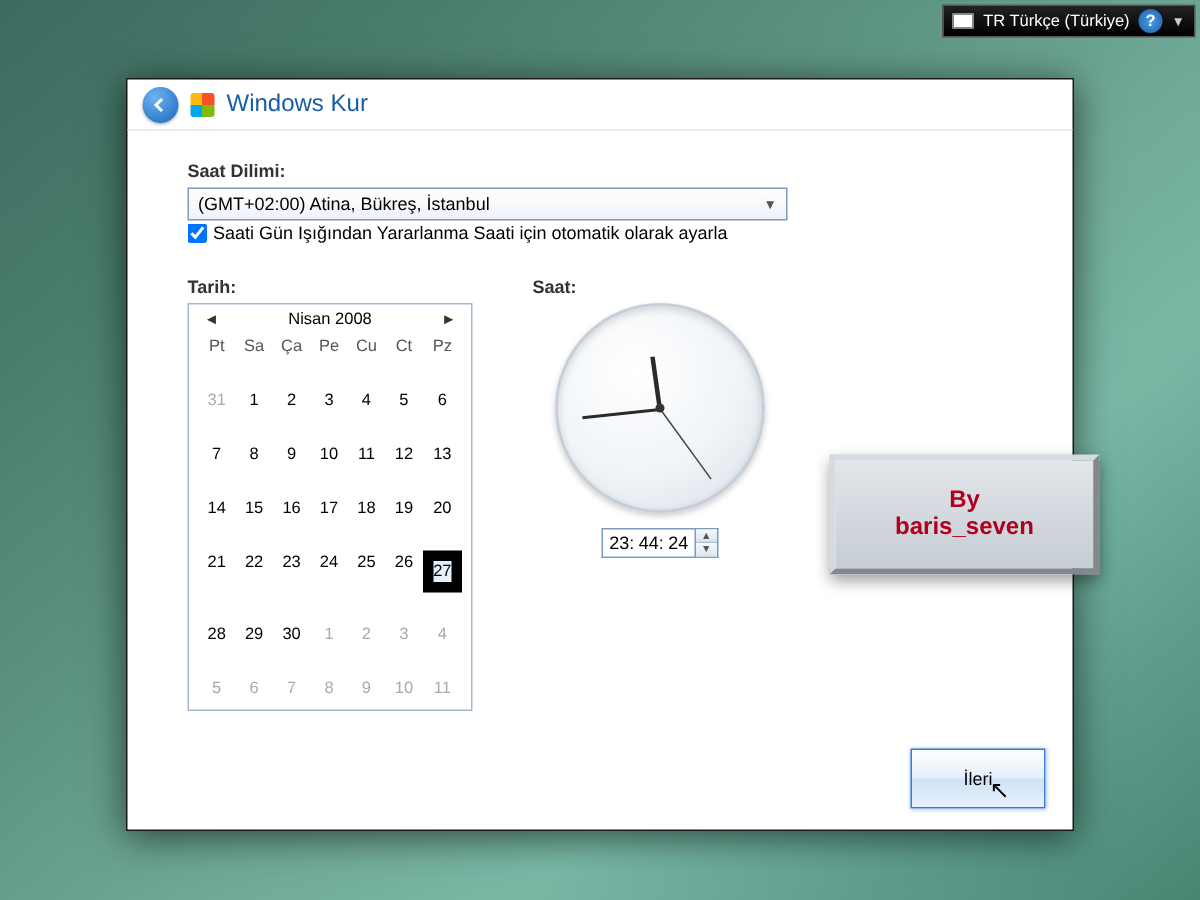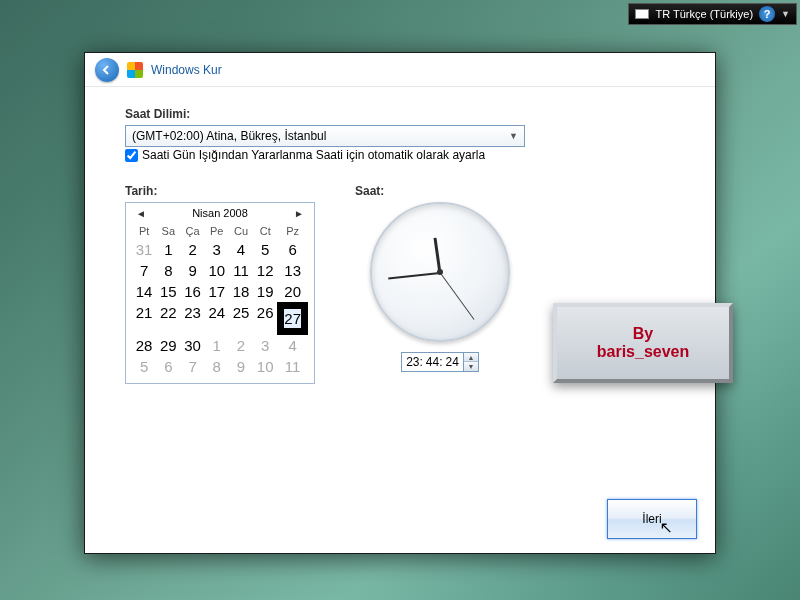--- a/index.html
+++ b/index.html
@@ -39,21 +39,21 @@
   background: radial-gradient(circle at 35% 30%, #6db4f4, #1966b6);
   display:flex; align-items:center; justify-content:center;
   color:#fff; font-size:14px; cursor:pointer;
   box-shadow: 0 1px 2px rgba(0,0,0,0.3);
 }
 .winlogo {
   width:16px; height:16px;
   background: conic-gradient(#f35325 0 25%, #81bc06 25% 50%, #05a6f0 50% 75%, #ffba08 75% 100%);
   border-radius:2px;
 }
-.wizard-head .title { color:#1a5da2; font-size:12px; }
+.wizard-head .title { color:#1a5da2; font-size:16px; }
 .content { padding: 20px 40px 0 40px; }
 h1 { color:#0a4e8c; font-weight:normal; font-size:16px; margin-bottom:18px; }
 .label { color:#333; font-weight:bold; font-size:12px; margin-bottom:4px; }
 .tz-select {
   width: 400px; height:22px;
   border:1px solid #7a9cbf;
   background: linear-gradient(#fff,#eef3f8);
   display:flex; align-items:center; justify-content:space-between;
   padding: 0 6px; font-size:12px; cursor:pointer;
 }
@@ -65,21 +65,21 @@
 .col-time { width: 170px; }
 .calendar {
   border:1px solid #a4b9d1; margin-top:4px; background:#fff;
   font-size:11px;
 }
 .cal-head { display:flex; align-items:center; justify-content:space-between; padding:4px 6px; }
 .cal-head .nav { cursor:pointer; color:#333; font-size:10px; padding:0 4px;}
 .cal-head .month { font-size:11px;}
 .cal-grid { display:grid; grid-template-columns: repeat(7,1fr); text-align:center; padding: 0 6px 6px 6px;}
 .cal-grid .dh { color:#555; font-size:11px; padding:2px 0;}
-.cal-grid .d { padding:2px 0; font-size:15px; cursor:pointer;}
+.cal-grid .d { padding:2px 0; font-size:11px; cursor:pointer;margin-top:20px;}
 .cal-grid .d.other { color:#aaa; }
 .cal-grid .d.sel { border:7px solid #000000; background:#e4f0fd; padding:1px 0;}
 .clock {
   width:140px; height:140px; margin:4px auto 0 auto;
   border-radius:50%;
   background: radial-gradient(circle at 38% 32%, #fff 0%, #f0f4f8 55%, #d7dee6 100%);
   border:2px solid #c6cfd9;
   position:relative;
   box-shadow: inset 0 2px 6px rgba(0,0,0,0.15), 0 2px 4px rgba(0,0,0,0.2);
 }

